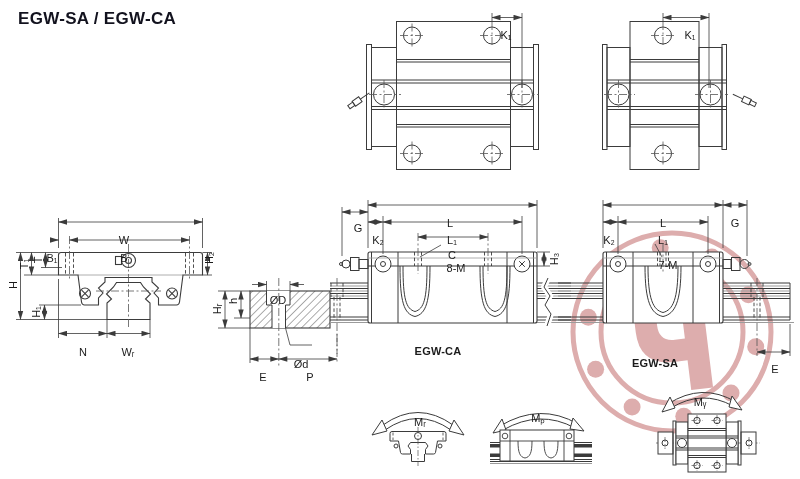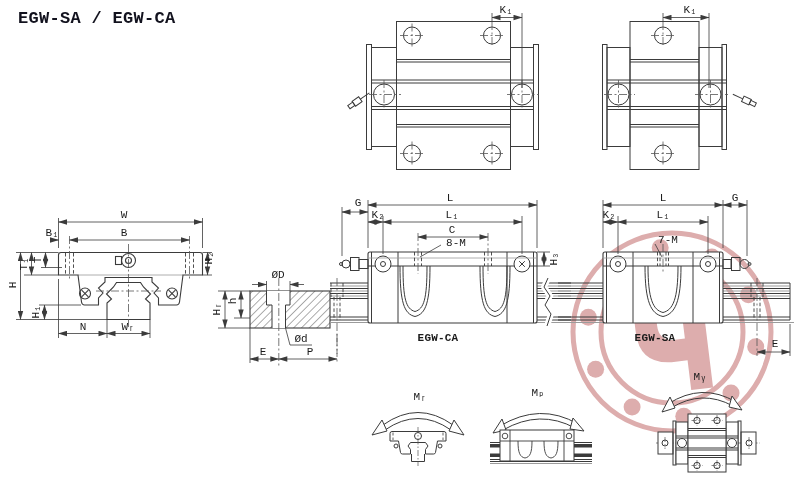--- a/index.html
+++ b/index.html
@@ -1,22 +1,22 @@
 <!DOCTYPE html>
 <html><head>
 <meta charset="utf-8">
 <style>
   html,body{margin:0;padding:0;background:#fff;}
   #canvas{
     position:relative;width:800px;height:479px;background:#ffffff;overflow:hidden;
-    font-family:Liberation Mono, monospace;color:#1b1b1b;
+    font-family:Liberation Sans, sans-serif;color:#1b1b1b;
   }
   .view{position:absolute;}
   .lab{position:absolute;font-size:11px;line-height:1;white-space:nowrap;
-       transform:translate(-50%,-50%);color:#1b1b1b;}
+       transform:translate(-50%,-50%);color:#1b1b1b;margin-top:25px;}
   .vlab{position:absolute;font-size:11px;line-height:1;white-space:nowrap;
        transform:translate(-50%,-50%) rotate(-90deg);color:#1b1b1b;}
   .cap{font-weight:bold;font-size:11px;letter-spacing:.2px;}
   #title{position:absolute;left:18px;top:9px;font-size:17px;font-weight:bold;
         color:#12121e;letter-spacing:.3px;}
   svg{display:block;overflow:visible;}
 </style>
 </head>
 <body>
 
@@ -355,21 +355,21 @@
           <line x1="211" y1="80" x2="224" y2="80"></line>
       </g>
     </svg>
     <span class="lab" style="left:32px;top:17px">G</span>
     <span class="lab" style="left:124px;top:12px">L</span>
     <span class="lab" style="left:52px;top:29px">K₂</span>
     <span class="lab" style="left:126px;top:29px">L₁</span>
     <span class="lab" style="left:126px;top:44px">C</span>
     <span class="lab" style="left:130px;top:57px">8-M</span>
     <span class="vlab" style="left:228px;top:73px">H₃</span>
-    <span class="lab cap" style="left:112px;top:152px">EGW-CA</span>
+    <span class="lab cap" style="left:112px;top:140px">EGW-CA</span>
   </div>
 
   <div class="view" style="left:558px;top:186px;z-index:1">
     <svg width="242" height="193" viewBox="0 0 242 193">
       <g>
         <g stroke="#3b3b3b" stroke-width="1">
           <line x1="0" y1="97" x2="232" y2="97"></line>
             <line x1="0" y1="102.5" x2="232" y2="102.5"></line>
           <line x1="0" y1="107.5" x2="232" y2="107.5"></line>
             <line x1="0" y1="112.5" x2="232" y2="112.5"></line>

